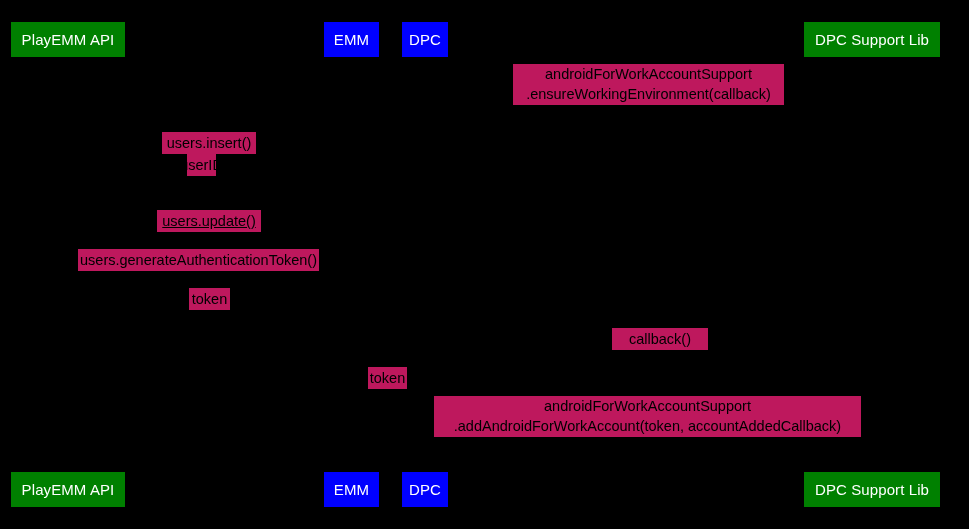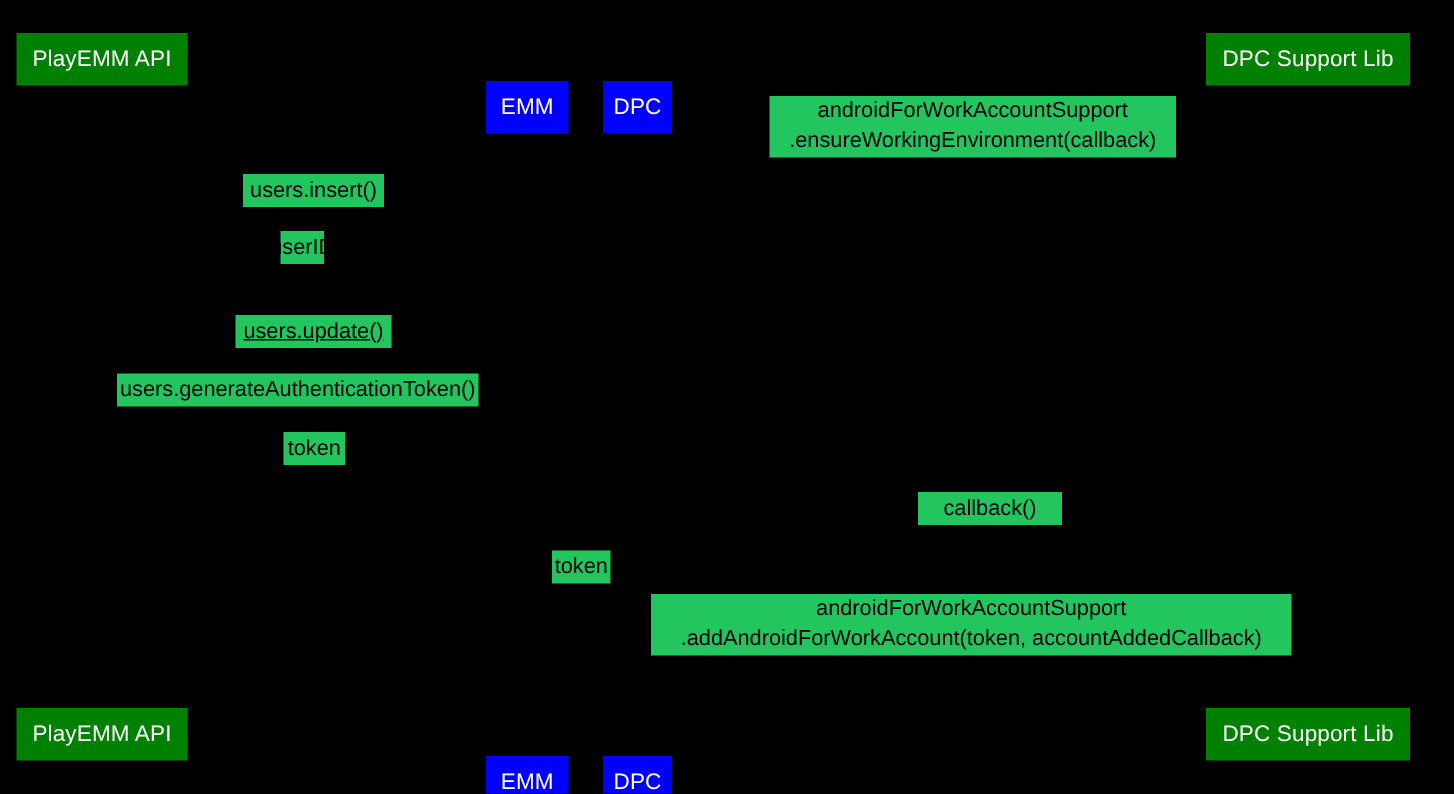--- a/index.html
+++ b/index.html
@@ -22,26 +22,26 @@
     align-items: center;
     justify-content: center;
     color: #ffffff;
     font-size: 15px;
     line-height: 1;
     letter-spacing: 0.1px;
     white-space: nowrap;
     user-select: none;
   }
   .participant.green { background: #008000; }
-  .participant.blue  { background: #0000ff; margin-top: 32px; }
+  .participant.blue  { background: #0000ff; }
 
   .message {
     position: absolute;
     box-sizing: border-box;
-    background: #22c55e;
+    background: #be185d;
     color: #000000;
     font-size: 14.5px;
     line-height: 19px;
     text-align: center;
     white-space: pre;
     display: flex;
     align-items: center;
     justify-content: center;
     padding: 1px 2px;
   }
@@ -58,21 +58,21 @@
   <div id="top-layer">
       <div class="participant green" style="left: 11px; top: 22px; width: 114px; height: 35px;">PlayEMM API</div>
       <div class="participant blue" style="left: 324px; top: 22px; width: 55px; height: 35px;">EMM</div>
       <div class="participant blue" style="left: 402px; top: 22px; width: 46px; height: 35px;">DPC</div>
       <div class="participant green" style="left: 804px; top: 22px; width: 136px; height: 35px;">DPC Support Lib</div>
     </div>
 
   <div id="messages-layer">
       <div class="message two-line" style="left: 513px; top: 64px; width: 271px; height: 41px;">androidForWorkAccountSupport
 .ensureWorkingEnvironment(callback)</div>
-      <div class="message" style="left: 162px; top: 116px; width: 94px; height: 22px;">users.insert()</div>
+      <div class="message" style="left: 162px; top: 132px; width: 94px; height: 22px;">users.insert()</div>
       <div class="message" style="left: 187px; top: 154px; width: 29px; height: 22px;">userID</div>
       <div class="message" style="left: 157px; top: 210px; width: 104px; height: 22px; text-decoration: underline;">users.update()</div>
       <div class="message" style="left: 78px; top: 249px; width: 241px; height: 22px;">users.generateAuthenticationToken()</div>
       <div class="message" style="left: 189px; top: 288px; width: 41px; height: 22px;">token</div>
       <div class="message" style="left: 612px; top: 328px; width: 96px; height: 22px;">callback()</div>
       <div class="message" style="left: 368px; top: 367px; width: 39px; height: 22px;">token</div>
       <div class="message two-line" style="left: 434px; top: 396px; width: 427px; height: 41px;">androidForWorkAccountSupport
 .addAndroidForWorkAccount(token, accountAddedCallback)</div>
     </div>
 

